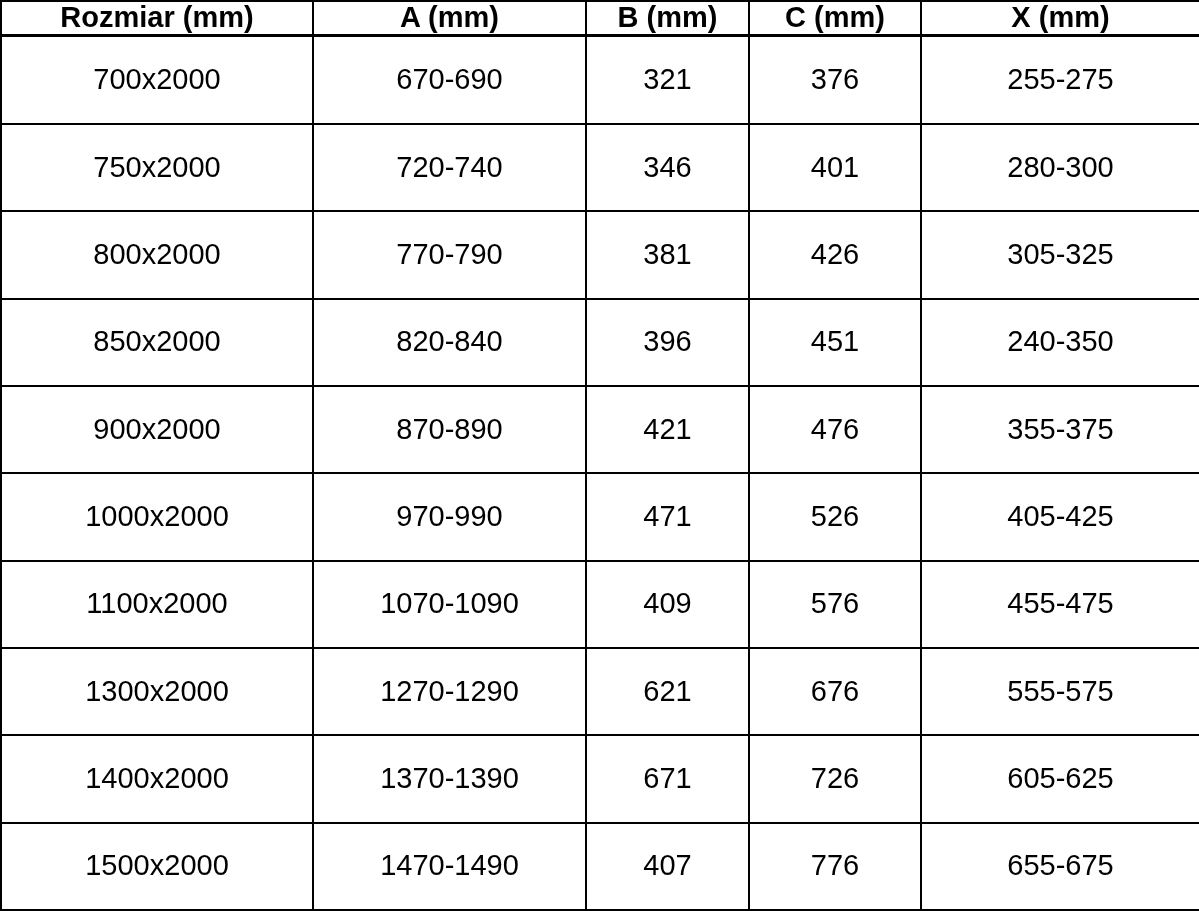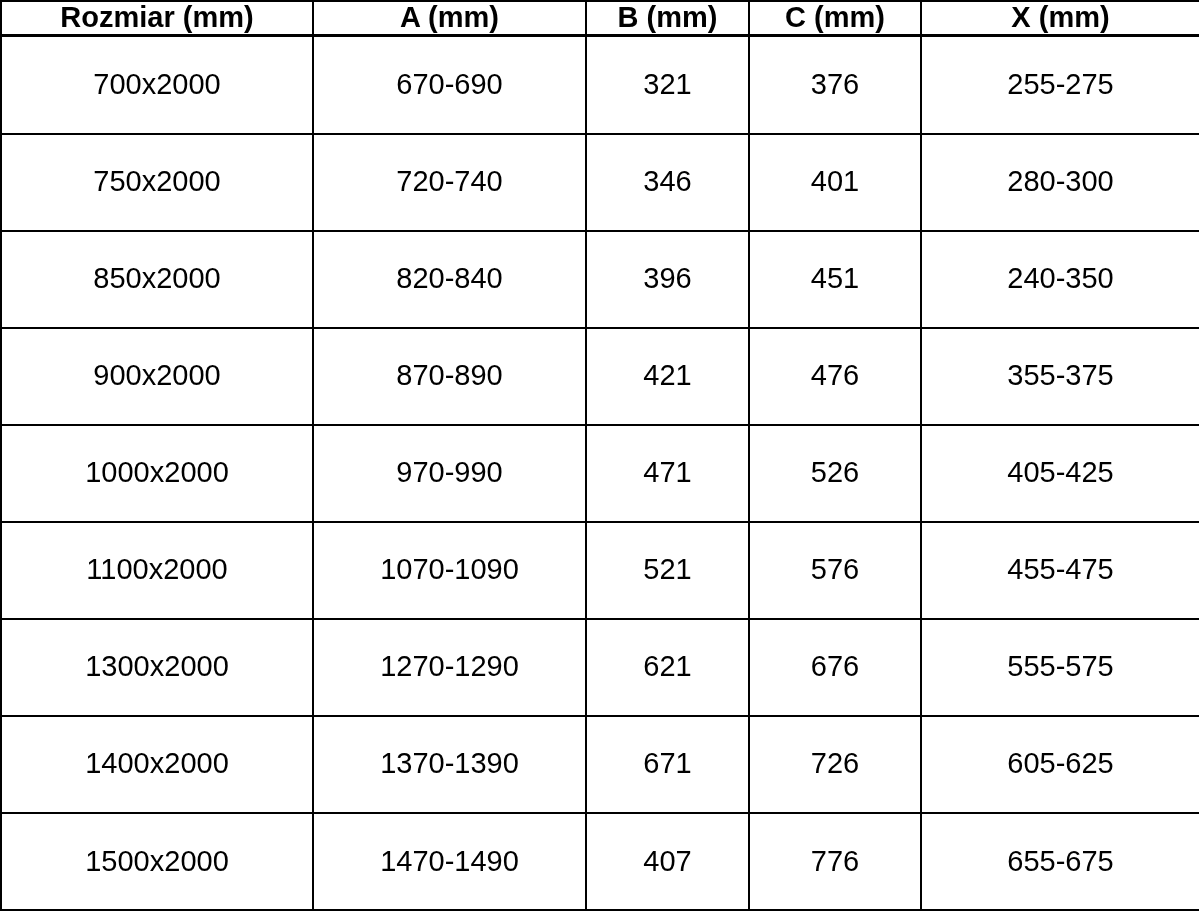--- a/index.html
+++ b/index.html
@@ -72,20 +72,27 @@
         <td>255-275</td>
       </tr>
       <tr>
         <td>750x2000</td>
         <td>720-740</td>
         <td>346</td>
         <td>401</td>
         <td>280-300</td>
       </tr>
       <tr>
+        <td>800x2000</td>
+        <td>770-790</td>
+        <td>381</td>
+        <td>426</td>
+        <td>305-325</td>
+      </tr>
+      <tr>
         <td>850x2000</td>
         <td>820-840</td>
         <td>396</td>
         <td>451</td>
         <td>240-350</td>
       </tr>
       <tr>
         <td>900x2000</td>
         <td>870-890</td>
         <td>421</td>
@@ -95,21 +102,21 @@
       <tr>
         <td>1000x2000</td>
         <td>970-990</td>
         <td>471</td>
         <td>526</td>
         <td>405-425</td>
       </tr>
       <tr>
         <td>1100x2000</td>
         <td>1070-1090</td>
-        <td>521</td>
+        <td>409</td>
         <td>576</td>
         <td>455-475</td>
       </tr>
       <tr>
         <td>1300x2000</td>
         <td>1270-1290</td>
         <td>621</td>
         <td>676</td>
         <td>555-575</td>
       </tr>

